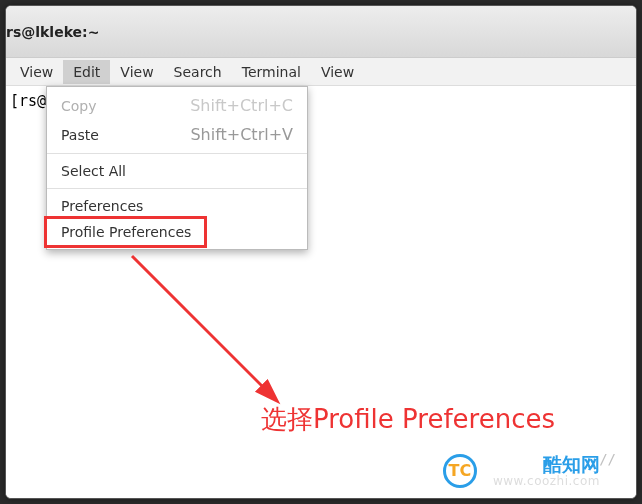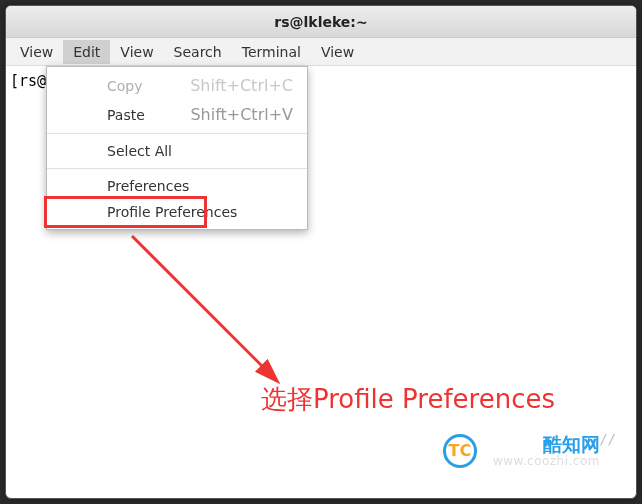--- a/index.html
+++ b/index.html
@@ -1,26 +1,26 @@
 <!DOCTYPE html>
 <html><head>
 <meta charset="utf-8">
 <style>
 * { margin: 0; padding: 0; box-sizing: border-box; }
 body { font-family: "DejaVu Sans", "Cantarell", sans-serif; font-size: 14px; width: 642px; height: 504px; background: #2a2a2a; position: relative; overflow: hidden; }
 .window-border { position:absolute; left:5px; top:5px; right:5px; bottom:5px; background:#fff; border:1px solid #555; border-radius:6px; box-shadow:0 0 6px rgba(0,0,0,.4); overflow:hidden; }
-.titlebar { height:32px; background: linear-gradient(#ededed,#d8d8d8); border-bottom:1px solid #ccc; display:flex; align-items:center; justify-content:center; position:relative; }
+.titlebar { height:52px; background: linear-gradient(#ededed,#d8d8d8); border-bottom:1px solid #ccc; display:flex; align-items:center; position:relative; }
 .titlebar-text { font-weight:bold; font-size:14px; color:#222; }
 .menubar { height:28px; background:#f2f2f2; border-bottom:1px solid #ddd; display:flex; align-items:center; padding:0 4px; }
 .menu-item { padding:4px 10px; color:#333; cursor:pointer; }
 .menu-item.active { background:#d0d0d0; }
 .terminal-area { position:relative; background:#fff; height:calc(100% - 66px); }
 .prompt { position:absolute; top:6px; left:4px; font-family:"DejaVu Sans Mono",monospace; font-size:15px; color:#000; }
 .dropdown { position:absolute; top:0; left:40px; width:262px; background:#fff; border:1px solid #bbb; box-shadow:0 3px 8px rgba(0,0,0,.3); padding:4px 0; }
-.dd-item { display:flex; justify-content:space-between; align-items:center; padding:5px 14px; color:#333; cursor:pointer; font-size:14px;margin-left:46px; }
+.dd-item { display:flex; justify-content:space-between; align-items:center; padding:5px 14px; color:#333; cursor:pointer; font-size:14px; }
 .dd-item.disabled { color:#b0b0b0; cursor:default; }
 .dd-shortcut { color:#999; font-size:16px; }
 .dd-item.disabled .dd-shortcut { color:#c8c8c8; }
 .dd-separator { height:1px; background:#e0e0e0; margin:4px 0; }
 .highlight-box { position:absolute; border:3px solid #e33; pointer-events:none; }
 .arrow-svg { position:absolute; pointer-events:none; }
 .annotation-text { position:absolute; font-size:26px; color:#e33; font-weight:500; }
 .logo-area { position:absolute; bottom:24px; right:36px; display:flex; align-items:center; gap:16px; }
 .logo-circle { width:34px; height:34px; border-radius:50%; border:3px solid #2a9ee8; display:flex; align-items:center; justify-content:center; font-weight:bold; color:#f5a623; font-size:16px; }
 .logo-title { font-size:19px; font-weight:bold; color:#2a9ee8; }

